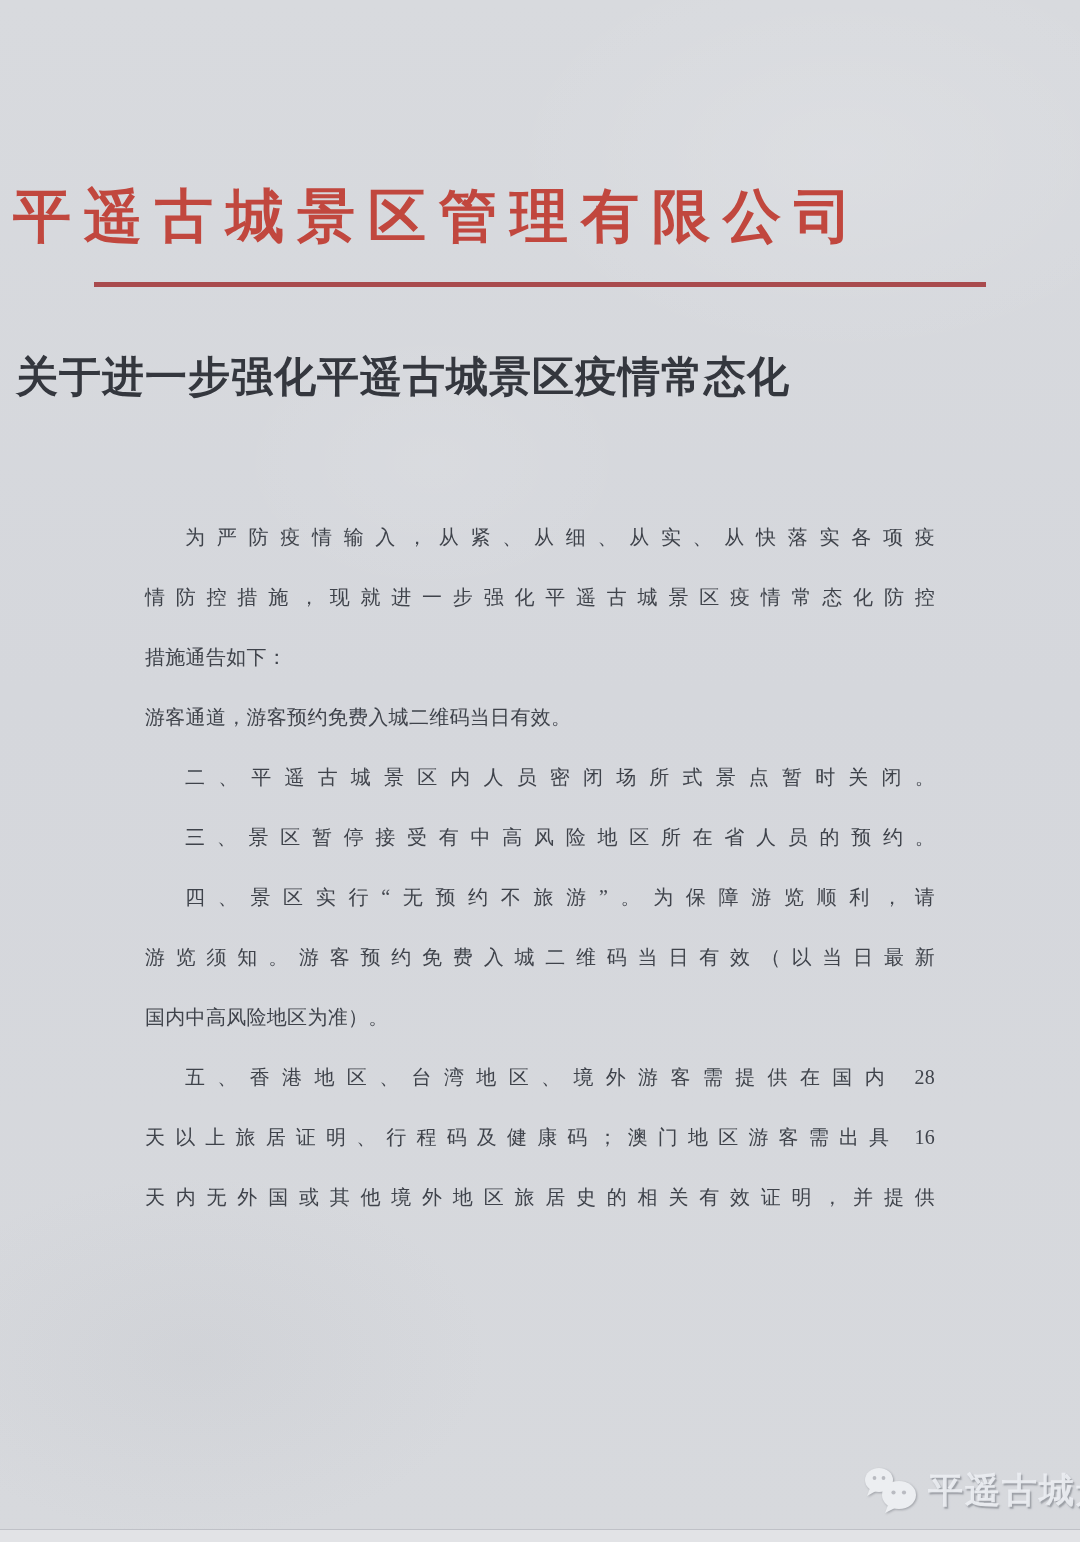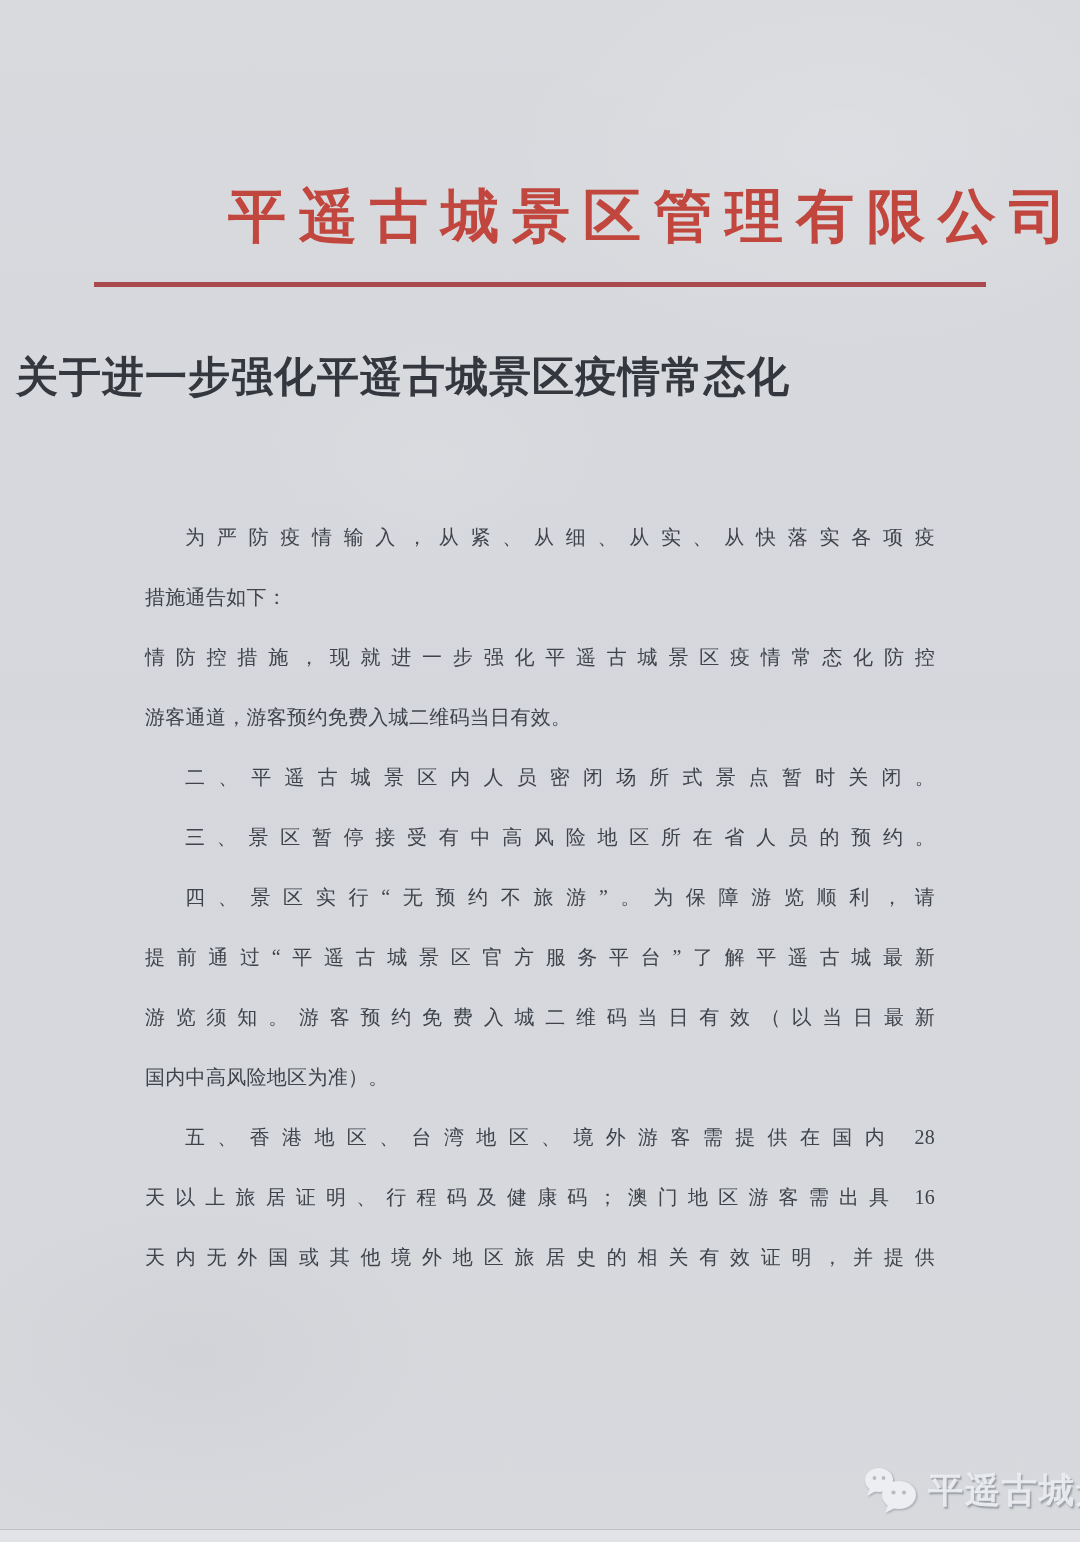--- a/index.html
+++ b/index.html
@@ -15,21 +15,21 @@
   
   .texture {
     position: absolute; inset: 0; pointer-events: none;
     background:
       radial-gradient(420px 260px at 18% 88%, rgba(160,163,170,0.10), rgba(0,0,0,0) 70%),
       radial-gradient(500px 300px at 78% 10%, rgba(255,255,255,0.12), rgba(0,0,0,0) 70%),
       radial-gradient(300px 200px at 40% 30%, rgba(255,255,255,0.08), rgba(0,0,0,0) 70%);
   }
   .letterhead {
     position: absolute; top: 178px; left: 0; right: 0;
-    text-align: right;
+    text-align: left;
     font-size: 58px; font-weight: 700;
     color: #c1473e;
     letter-spacing: 13px; text-indent: 13px;
     white-space: nowrap;
   }
   .red-rule {
     position: absolute; top: 282px; left: 94px; right: 94px;
     height: 5px; background: #a94b4e;
   }
   .title {
@@ -77,27 +77,26 @@
   <div class="letterhead">平遥古城景区管理有限公司</div>
 
   <div class="red-rule"></div>
 
   <div class="title">
     <div>关于进一步强化平遥古城景区疫情常态化</div>
   </div>
 
   <div class="body-text">
     <div class="line indent j">为严防疫情输入，从紧、从细、从实、从快落实各项疫</div>
+    <div class="line j">情防控措施，现就进一步强化平遥古城景区疫情常态化防控</div>
     <div class="line">措施通告如下：</div>
-    <div class="line j">情防控措施，现就进一步强化平遥古城景区疫情常态化防控</div>
     <div class="line">游客通道，游客预约免费入城二维码当日有效。</div>
     <div class="line indent j">二、平遥古城景区内人员密闭场所式景点暂时关闭。</div>
     <div class="line indent j">三、景区暂停接受有中高风险地区所在省人员的预约。</div>
     <div class="line indent j">四、景区实行“无预约不旅游”。为保障游览顺利，请</div>
-    <div class="line j">提前通过“平遥古城景区官方服务平台”了解平遥古城最新</div>
     <div class="line j">游览须知。游客预约免费入城二维码当日有效（以当日最新</div>
     <div class="line">国内中高风险地区为准）。</div>
     <div class="line indent j">五、香港地区、台湾地区、境外游客需提供在国内 28</div>
     <div class="line j">天以上旅居证明、行程码及健康码；澳门地区游客需出具 16</div>
     <div class="line j">天内无外国或其他境外地区旅居史的相关有效证明，并提供</div>
   </div>
 
   <div class="watermark">
     <svg class="wm-icon" width="58" height="48" viewBox="0 0 58 48" aria-hidden="true">
       <g fill="#eceef1">

